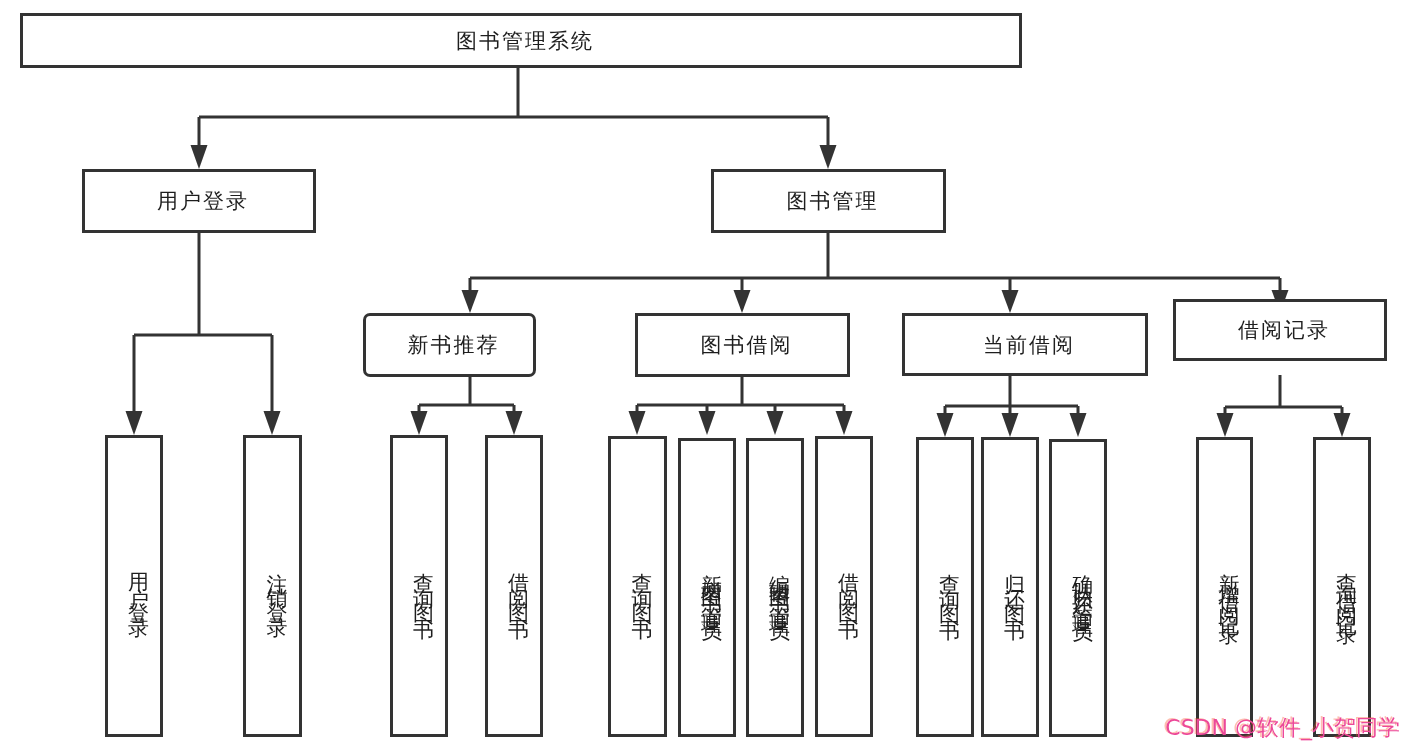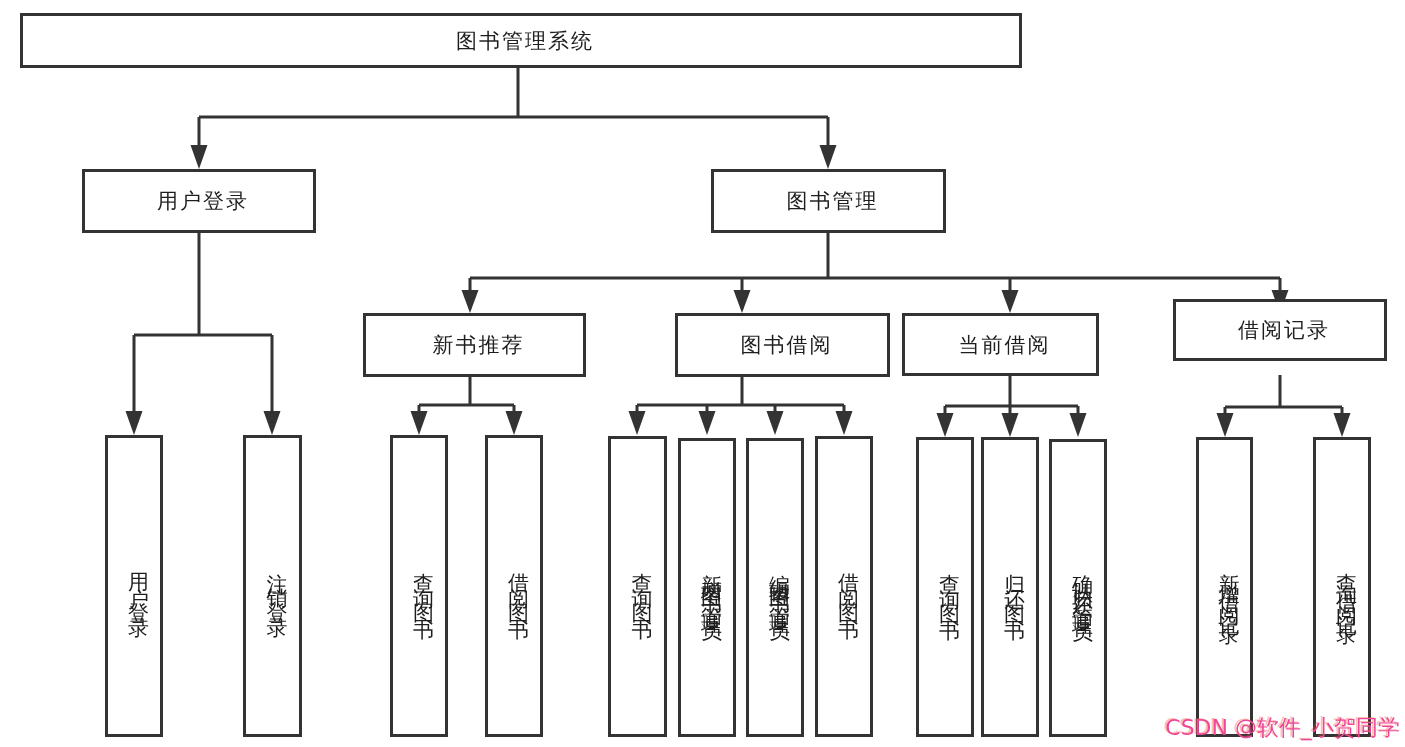--- a/index.html
+++ b/index.html
@@ -76,23 +76,23 @@
       <polygon points="1216.5,413 1233.5,413 1225,437"></polygon>
       <polygon points="1333.5,413 1350.5,413 1342,437"></polygon>
     </g>
   </svg>
 
   <div class="box" style="left:20px;top:13px;width:1002px;height:55px;">图书管理系统</div>
 
   <div class="box" style="left:82px;top:169px;width:234px;height:64px;">用户登录</div>
   <div class="box" style="left:711px;top:169px;width:235px;height:64px;text-align:right;">图书管理</div>
 
-  <div class="box" style="left:363px;top:313px;width:223px;height:64px;">新书推荐</div>
-  <div class="box" style="left:635px;top:313px;width:215px;height:64px;margin-left:40px;">图书借阅</div>
-  <div class="box" style="left:902px;top:313px;width:197px;height:63px;">当前借阅</div>
+  <div class="box" style="left:363px;top:313px;width:173px;height:64px;border-radius:7px;">新书推荐</div>
+  <div class="box" style="left:635px;top:313px;width:215px;height:64px;">图书借阅</div>
+  <div class="box" style="left:902px;top:313px;width:246px;height:63px;">当前借阅</div>
   <div class="box" style="left:1173px;top:299px;width:214px;height:62px;">借阅记录</div>
 
   <div class="box leaf" style="left:105px;top:435px;width:58px;height:302px;">
     <span class="vtext ls-wide">用户登录</span>
     </div>
   <div class="box leaf" style="left:243px;top:435px;width:59px;height:302px;">
     <span class="vtext ls-wide">注销登录</span>
     </div>
 
   <div class="box leaf" style="left:390px;top:435px;width:58px;height:302px;">

